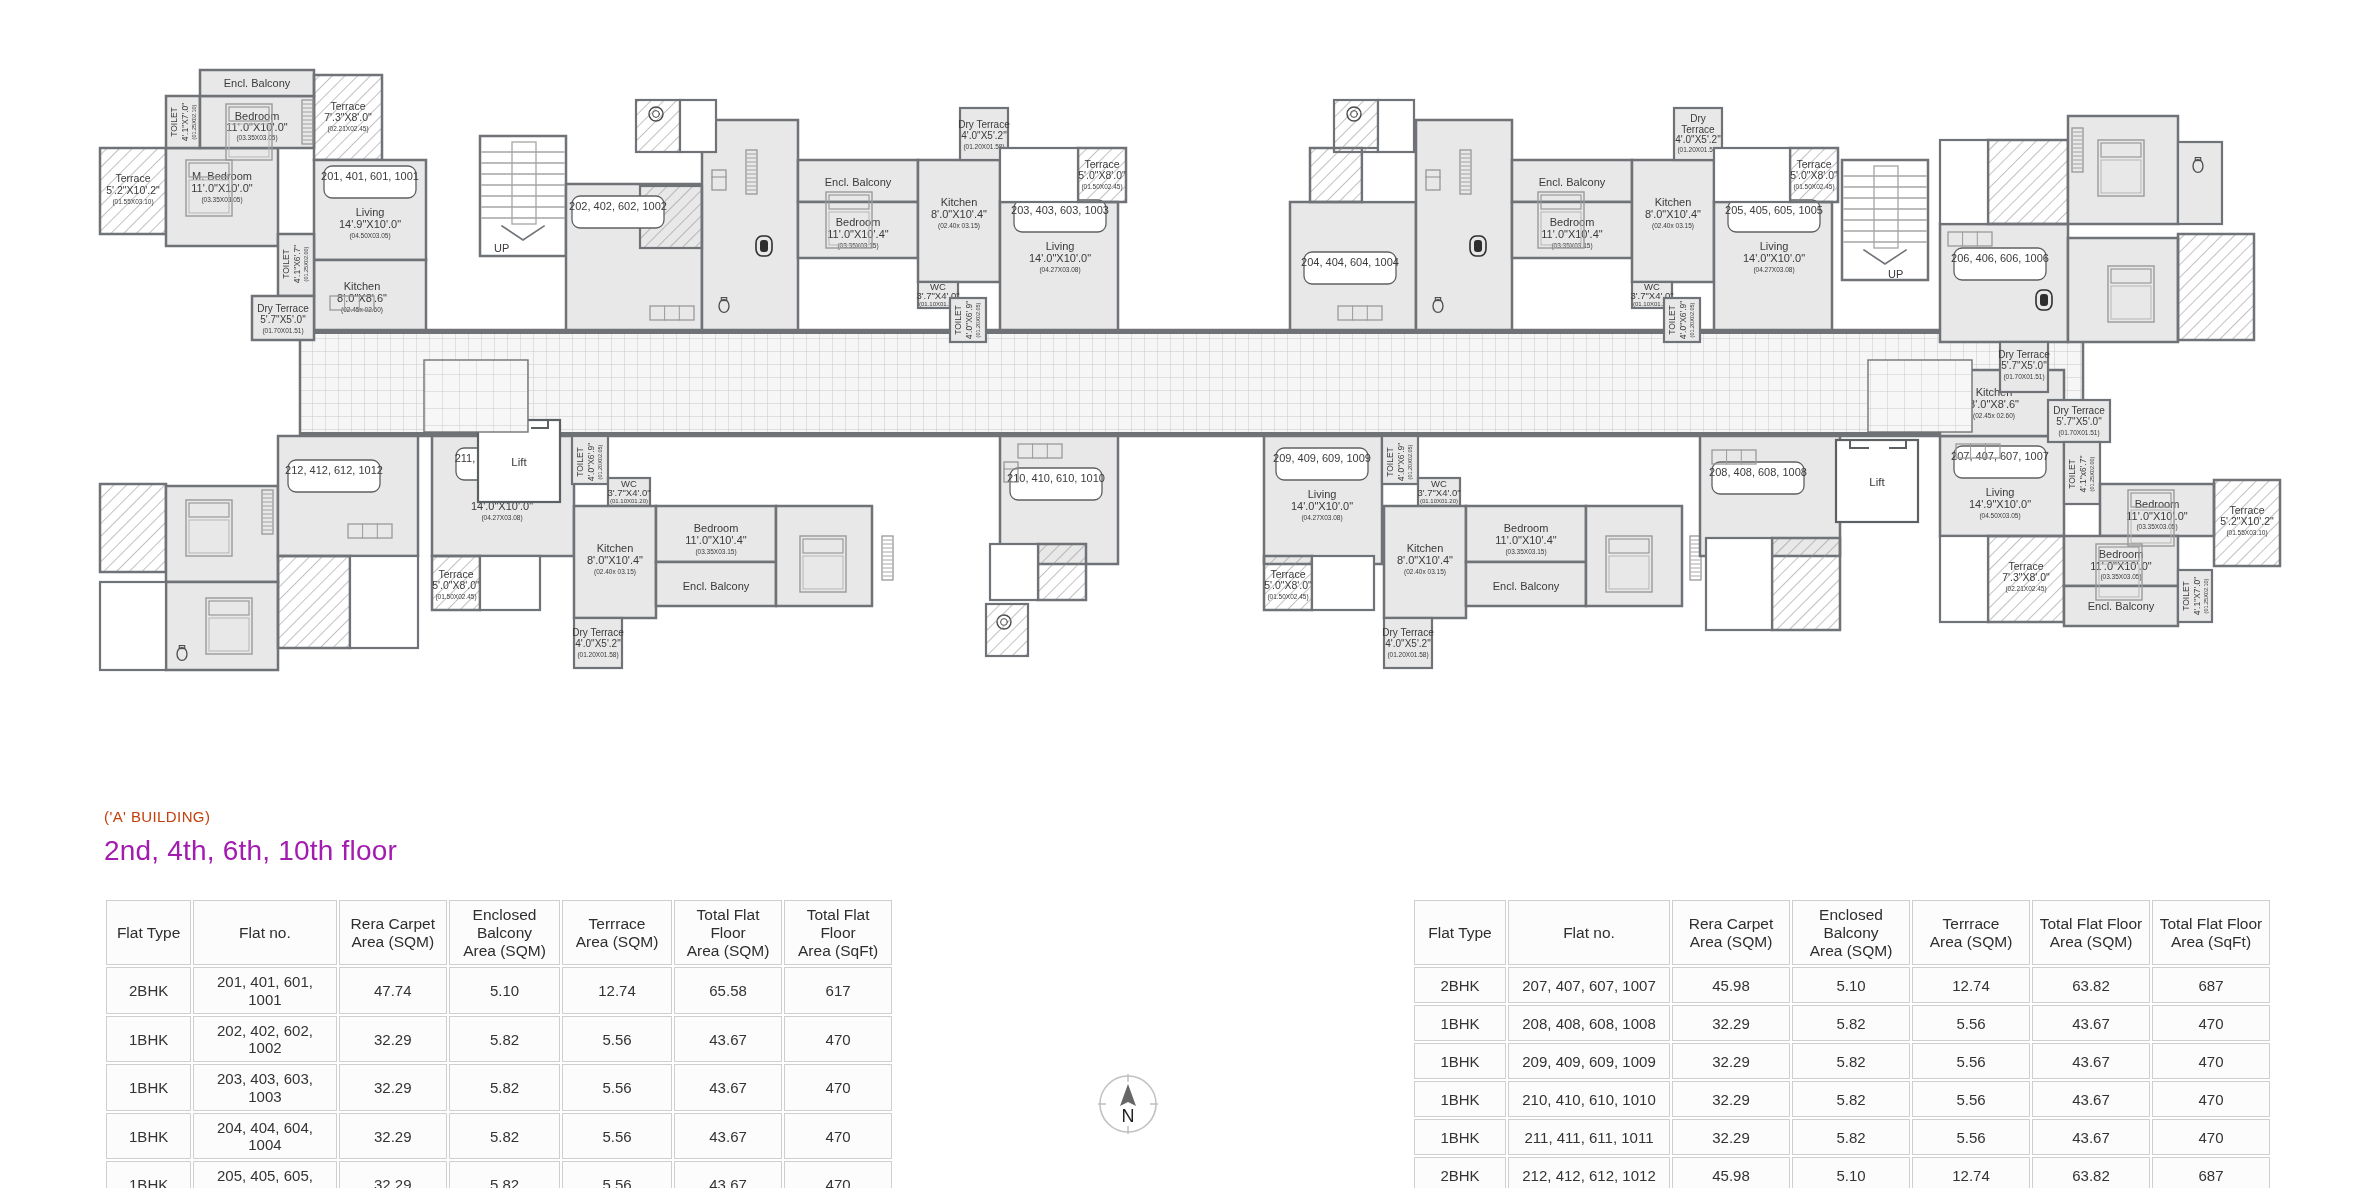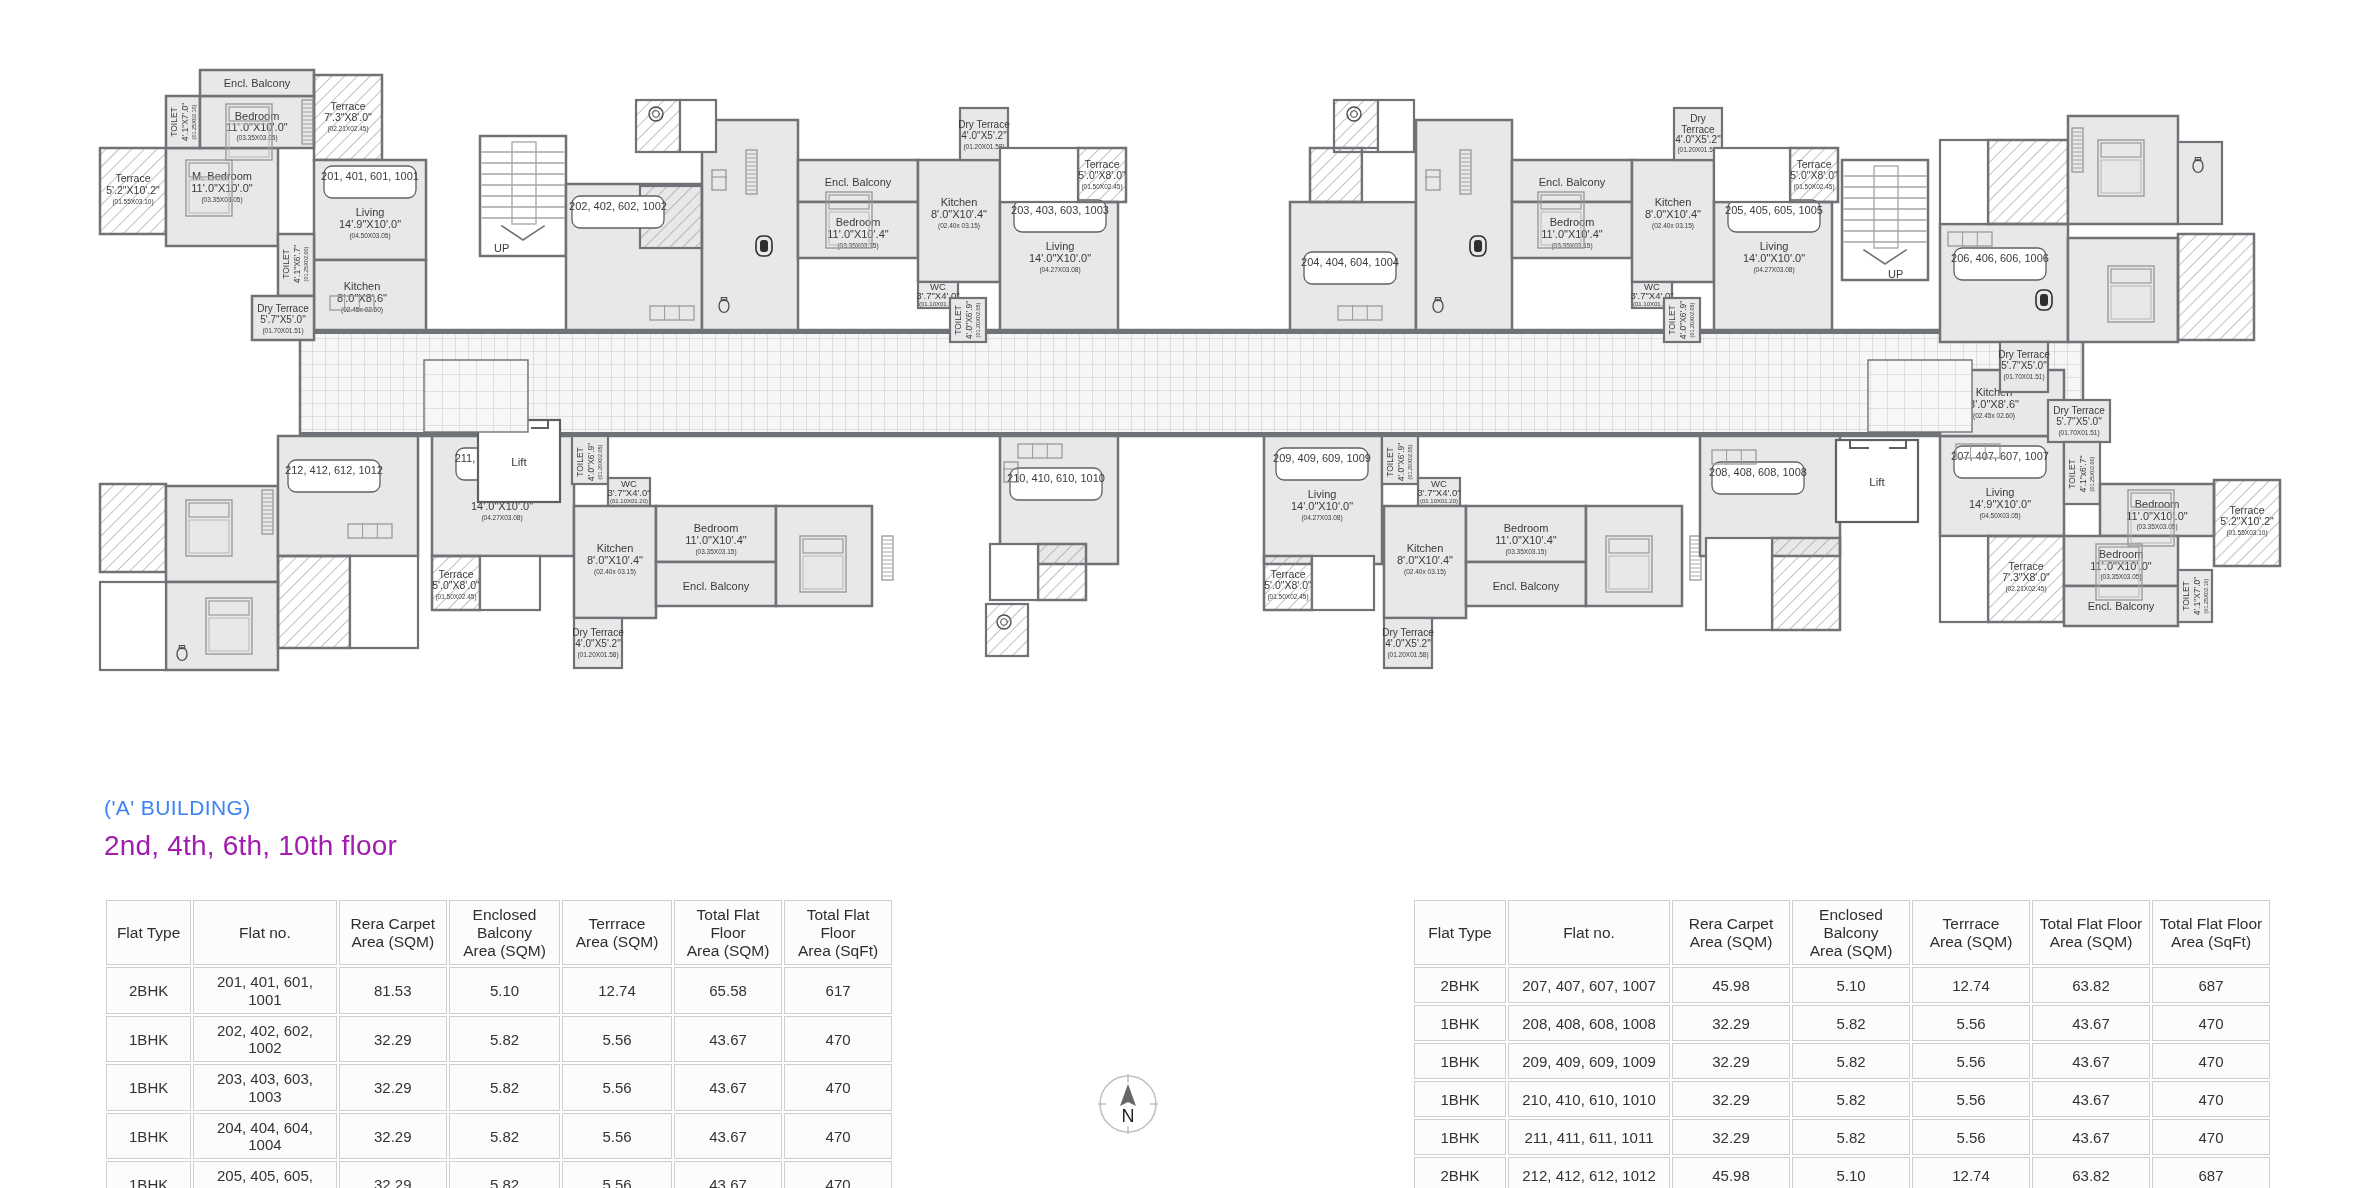--- a/index.html
+++ b/index.html
@@ -6,21 +6,21 @@
   html,body{margin:0;padding:0;background:#ffffff;}
   body{width:2376px;height:1188px;position:relative;overflow:hidden;
        font-family:"Liberation Sans",sans-serif;color:#3a3a3a;}
 
   
   #plan-canvas{position:absolute;left:0;top:0;width:2376px;height:760px;}
   #plan-canvas svg{display:block;}
 
   
   #caption{position:absolute;left:104px;top:796px;}
-  #building-name{font-size:21px;letter-spacing:.4px;color:#3b82f6;margin:0 0 10px 0;font-weight:400;}
+  #building-name{font-size:15px;letter-spacing:.4px;color:#c2410c;margin:12px 0 10px 0;font-weight:400;}
   #floor-label{font-size:28px;color:#a21caf;margin:0;font-weight:400;letter-spacing:.2px;}
 
   
   .area-table{position:absolute;border-collapse:separate;border-spacing:2px;
               font-size:15px;color:#333;background:#ffffff;}
   .area-table td,.area-table th{
       border:1px solid #cfcfcf;background:#fcfcfc;text-align:center;
       padding:5px 4px;font-weight:400;line-height:1.15;vertical-align:middle;}
   .area-table thead th{height:44px;font-size:15.5px;color:#2e2e2e;}
   .area-table tbody td{height:24px;}
@@ -586,21 +586,21 @@
         <th class="c-num">Enclosed Balcony<br>Area (SQM)</th>
         <th class="c-num">Terrrace<br>Area (SQM)</th>
         <th class="c-num">Total Flat Floor<br>Area (SQM)</th>
         <th class="c-num">Total Flat Floor<br>Area (SqFt)</th>
       </tr>
     </thead>
   <tbody>
       <tr>
         <td class="c-type">2BHK</td>
         <td class="c-no">201, 401, 601, 1001</td>
-        <td class="c-num">81.53</td>
+        <td class="c-num">47.74</td>
         <td class="c-num">5.10</td>
         <td class="c-num">12.74</td>
         <td class="c-num">65.58</td>
         <td class="c-num">617</td>
       </tr>
       <tr>
         <td class="c-type">1BHK</td>
         <td class="c-no">202, 402, 602, 1002</td>
         <td class="c-num">32.29</td>
         <td class="c-num">5.82</td>

